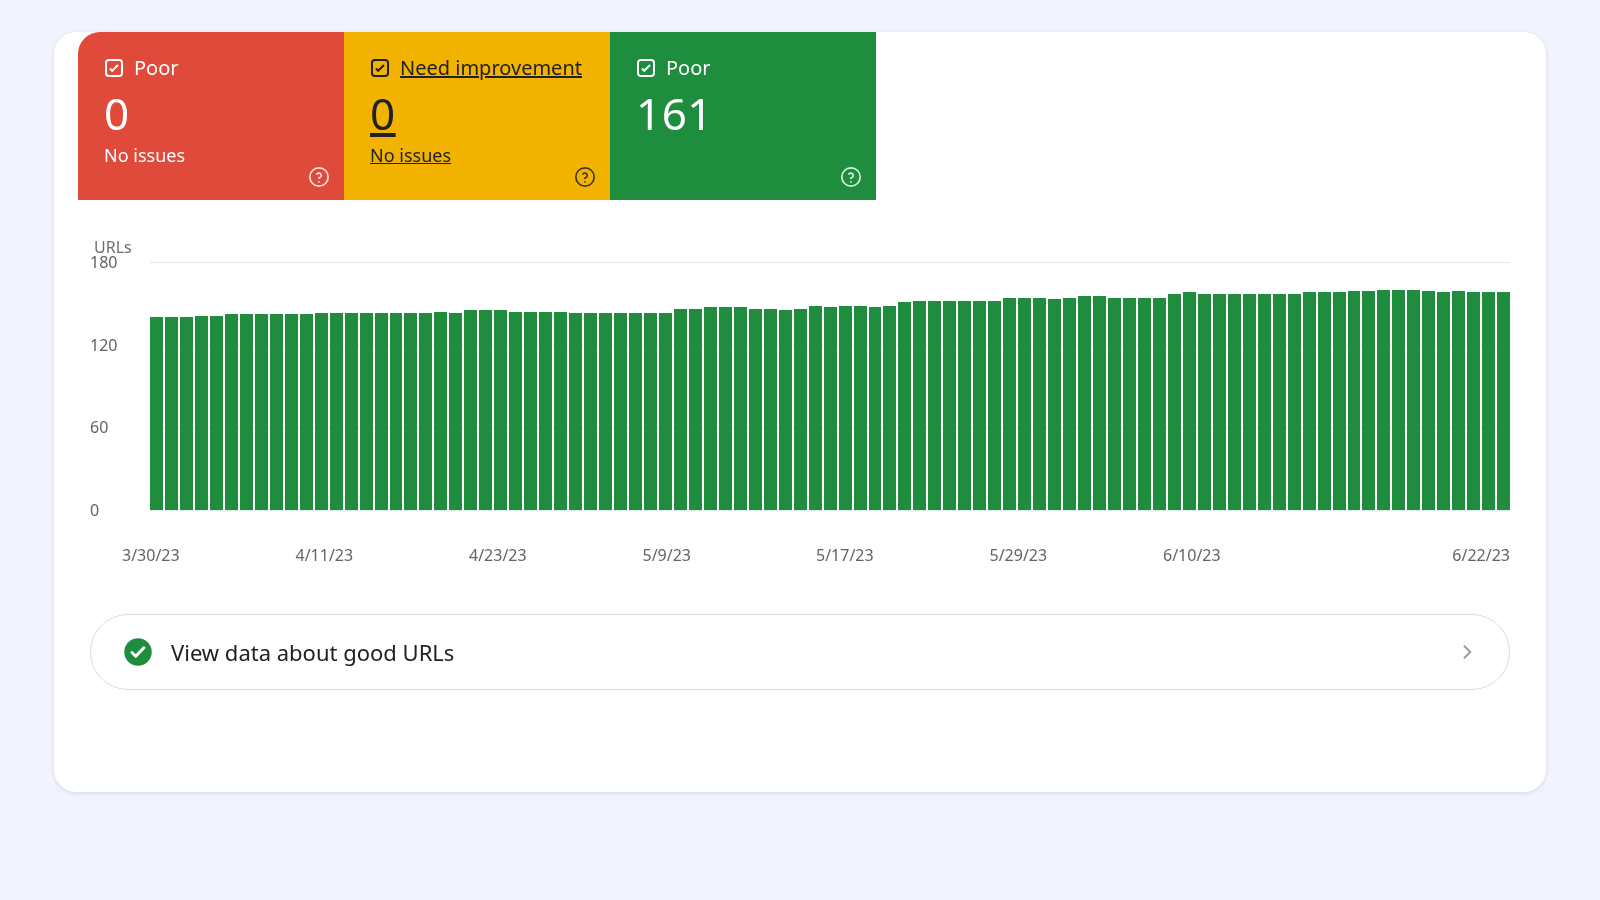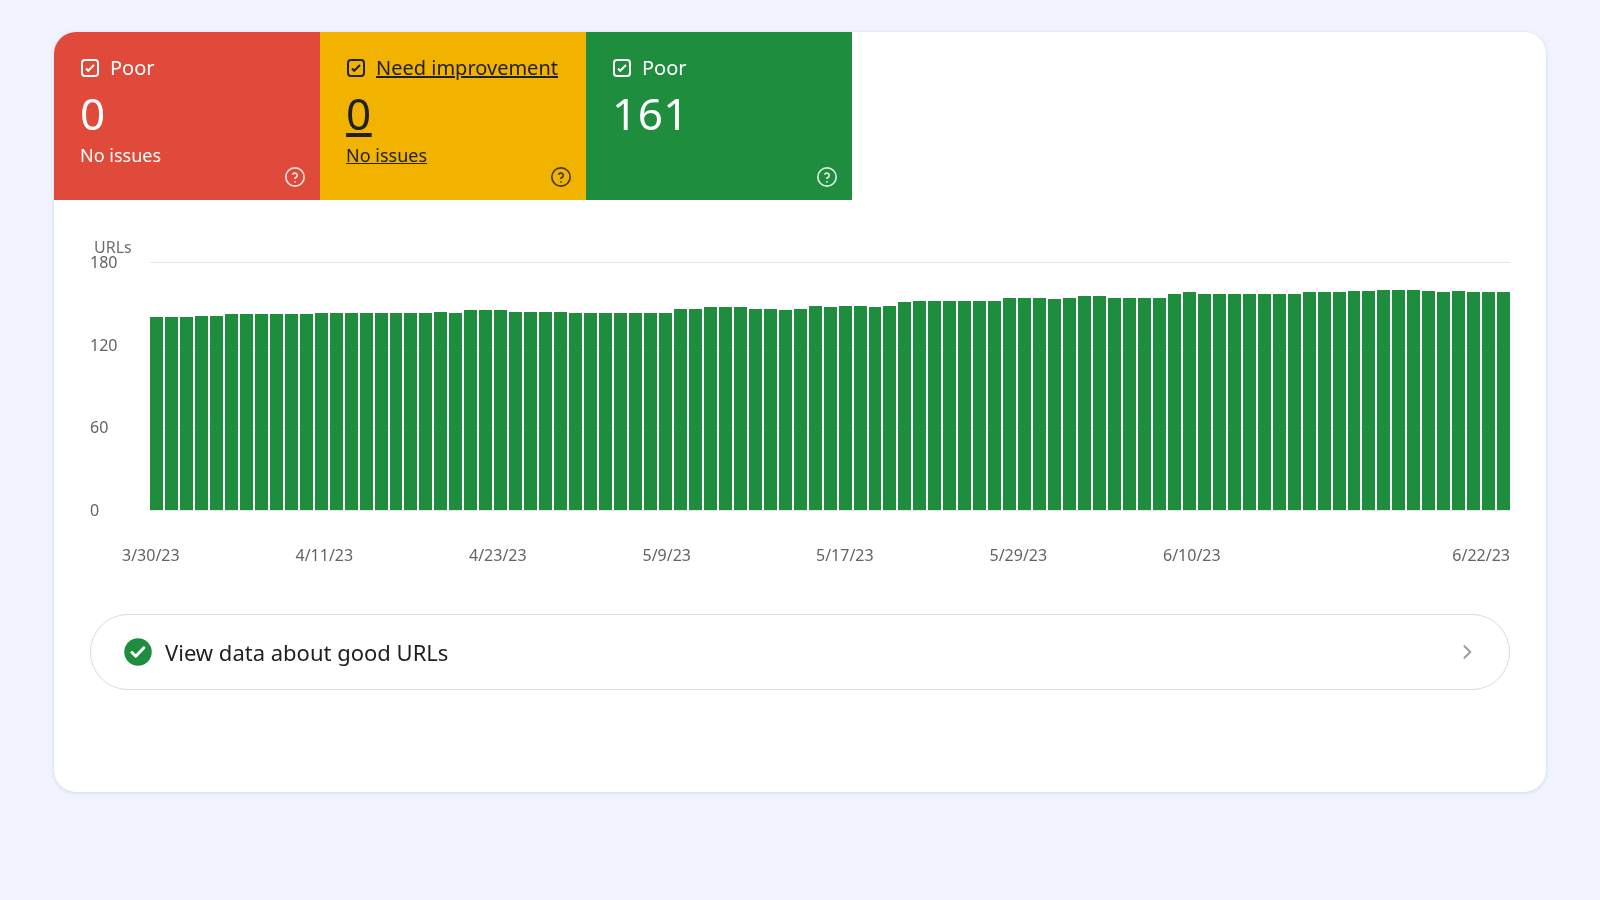--- a/index.html
+++ b/index.html
@@ -29,20 +29,21 @@
     border-radius: var(--card-radius);
     box-shadow: var(--card-shadow);
     padding: 0 0 44px 0;
     min-height: 760px;
   }
 
   
   .tiles {
     display: flex;
     align-items: center;
+    padding-left: 24px;
   }
   .tile {
     position: relative;
     width: 266px;
     height: 168px;
     padding: 22px 22px 18px 26px;
     color: #fff;
   }
   .tile.poor {
     background: var(--poor-bg);
@@ -147,21 +148,21 @@
   .x-tick:last-child   { text-align: right; }
 
   
   .pill-link {
     margin: 48px 36px 0 36px;
     border: 1px solid #dadce0;
     border-radius: 40px;
     padding: 22px 32px;
     display: flex;
     align-items: center;
-    gap: 12px;
+    gap: 18px;
     font-size: 22px;
     cursor: pointer;
     justify-content: flex-end;
   }
   .pill-link .chev {
     margin-left: auto;
     color: #9aa0a6;
   }
 
   

